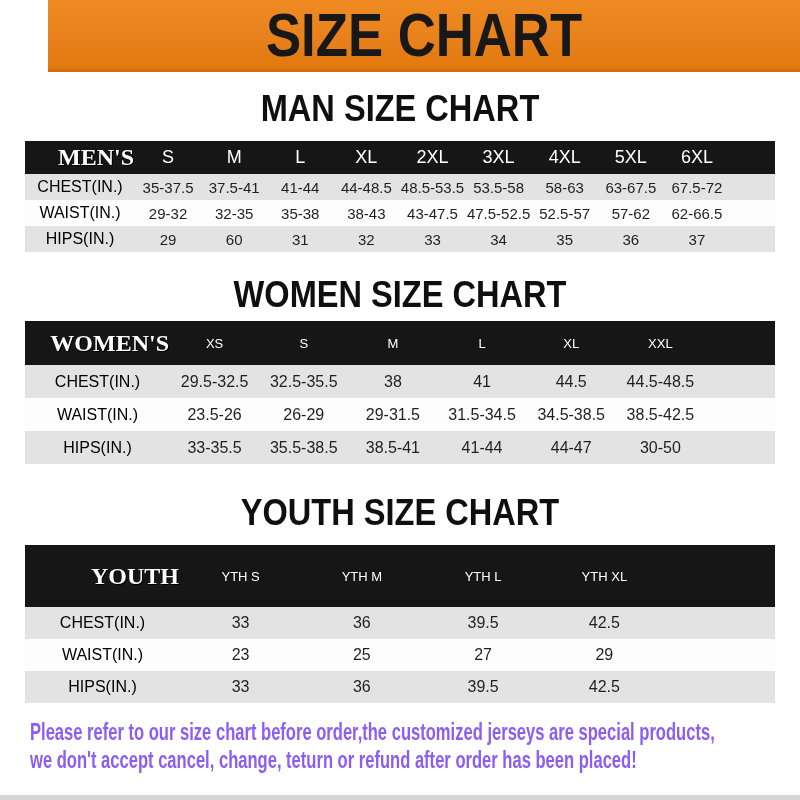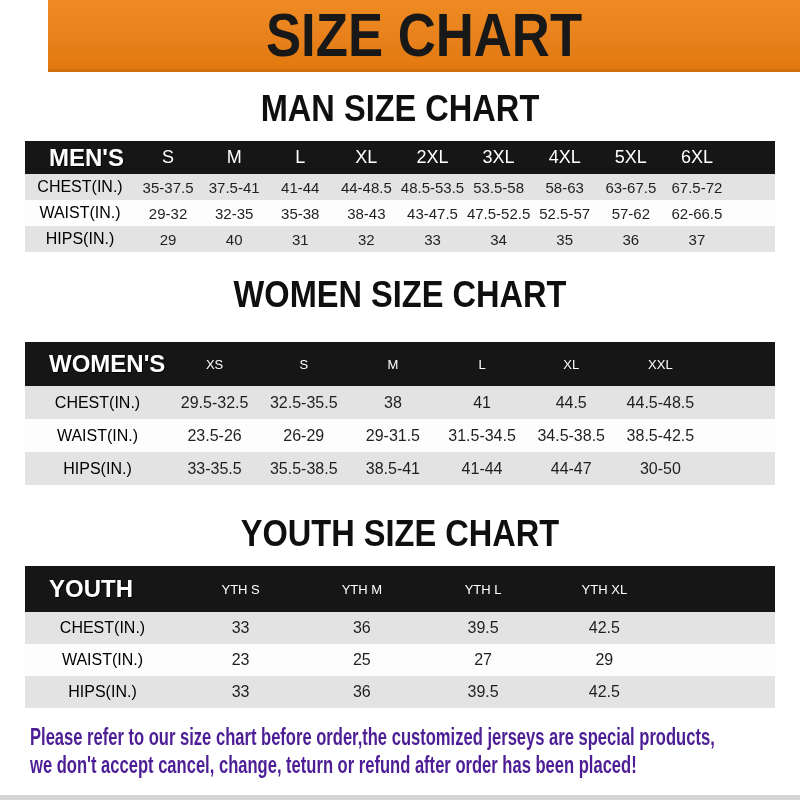--- a/index.html
+++ b/index.html
@@ -42,39 +42,40 @@
   #heading-women { margin-top: 24px; }
   #heading-youth { margin-top: 30px; }
   
   table.size-table {
     width: 750px;
     margin: 0 auto;
     border-collapse: collapse;
     table-layout: fixed;
   }
   #table-men   { margin-top: 14px; }
-  #table-women { margin-top: 29px; }
+  #table-women { margin-top: 8px; }
   #table-youth { margin-top: 14px; }
 
   table.size-table thead tr {
     background: #161616;
     color: #ffffff;
   }
   #table-men   thead tr { height: 33px; }
   #table-women thead tr { height: 44px; }
-  #table-youth thead tr { height: 46px; }
+  #table-youth thead tr { height: 62px; }
 
   th.tlabel {
-    text-align: left;
+    text-align: right;
     padding-left: 24px;
     font-weight: bold;
     font-size: 24px;
     color: #fff;
     text-shadow: 1px 1px 0 #000;
     white-space: nowrap;
+    font-family: Liberation Serif, serif;
   }
   th.col {
     font-weight: normal;
     font-size: 18px;
     text-align: center;
     white-space: nowrap;
   }
   #table-women th.col, #table-youth th.col { font-size: 13px; }
 
   tbody tr { background: #fdfdfd; }
@@ -96,21 +97,21 @@
   #table-men   .tlabel, #table-men   .rlabel { width: 110px; }
   #table-women .tlabel, #table-women .rlabel { width: 145px; }
   #table-youth .tlabel, #table-youth .rlabel { width: 155px; }
   #table-men   .spacer { width: 45px; }
   #table-women .spacer { width: 70px; }
   #table-youth .spacer { width: 110px; }
 
   
   .footer-note {
     margin: 15px 0 0 30px;
-    color: #4c1d95;
+    color: #8b5cf6;
     font-size: 23px;
     line-height: 28px;
     font-weight: bold;
   }
   .footer-note p {
     margin: 0;
     transform: scaleX(0.72);
     transform-origin: left center;
     white-space: nowrap;
   }
@@ -168,21 +169,21 @@
         <td>43-47.5</td>
         <td>47.5-52.5</td>
         <td>52.5-57</td>
         <td>57-62</td>
         <td>62-66.5</td>
         <td class="spacer"></td>
       </tr>
       <tr>
         <td class="rlabel">HIPS(IN.)</td>
         <td>29</td>
-        <td>40</td>
+        <td>60</td>
         <td>31</td>
         <td>32</td>
         <td>33</td>
         <td>34</td>
         <td>35</td>
         <td>36</td>
         <td>37</td>
         <td class="spacer"></td>
       </tr>
     </tbody>

